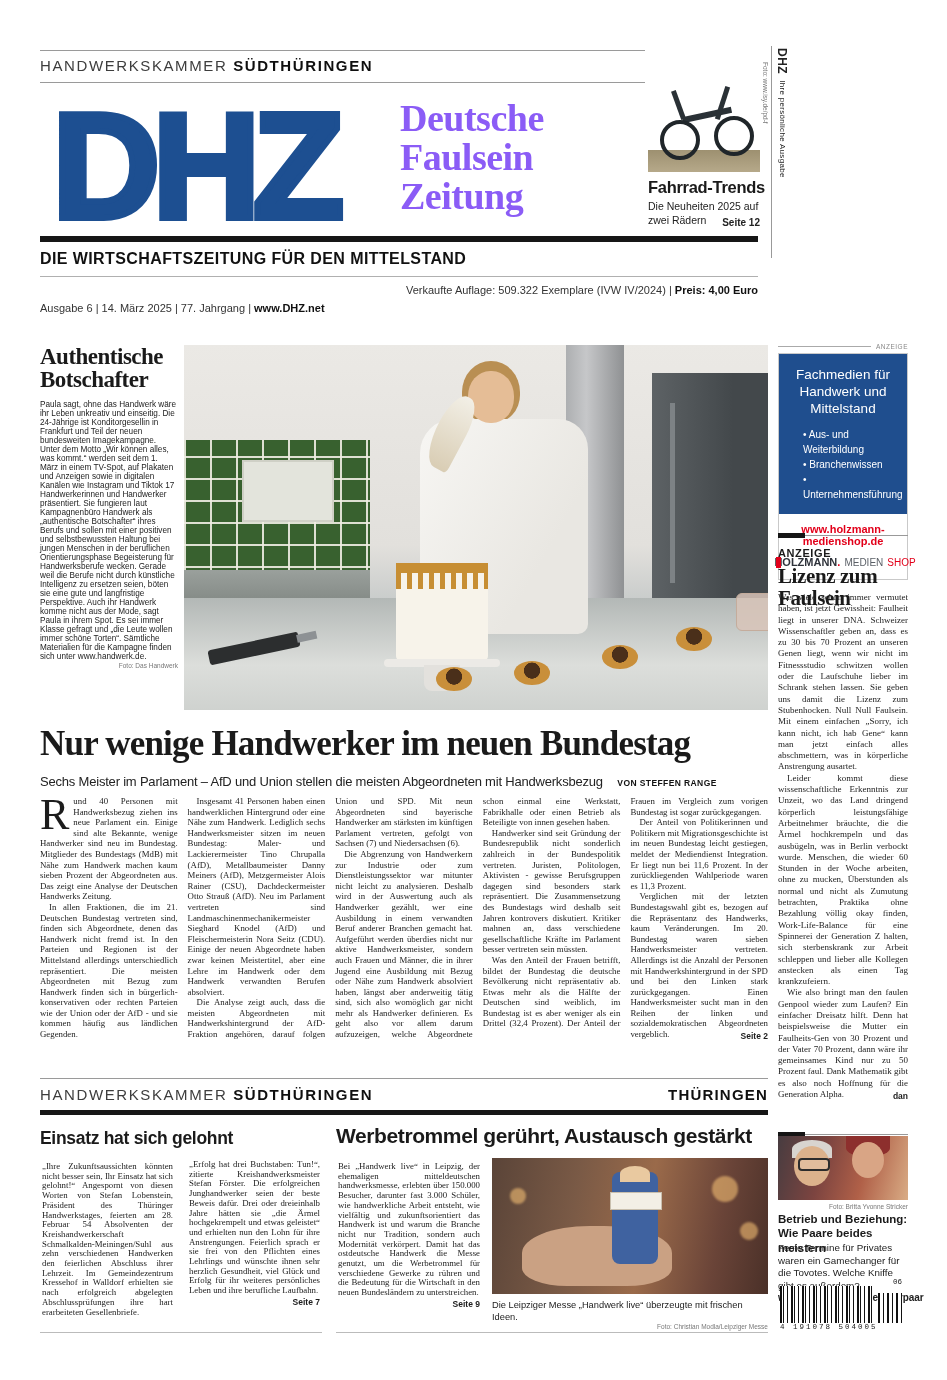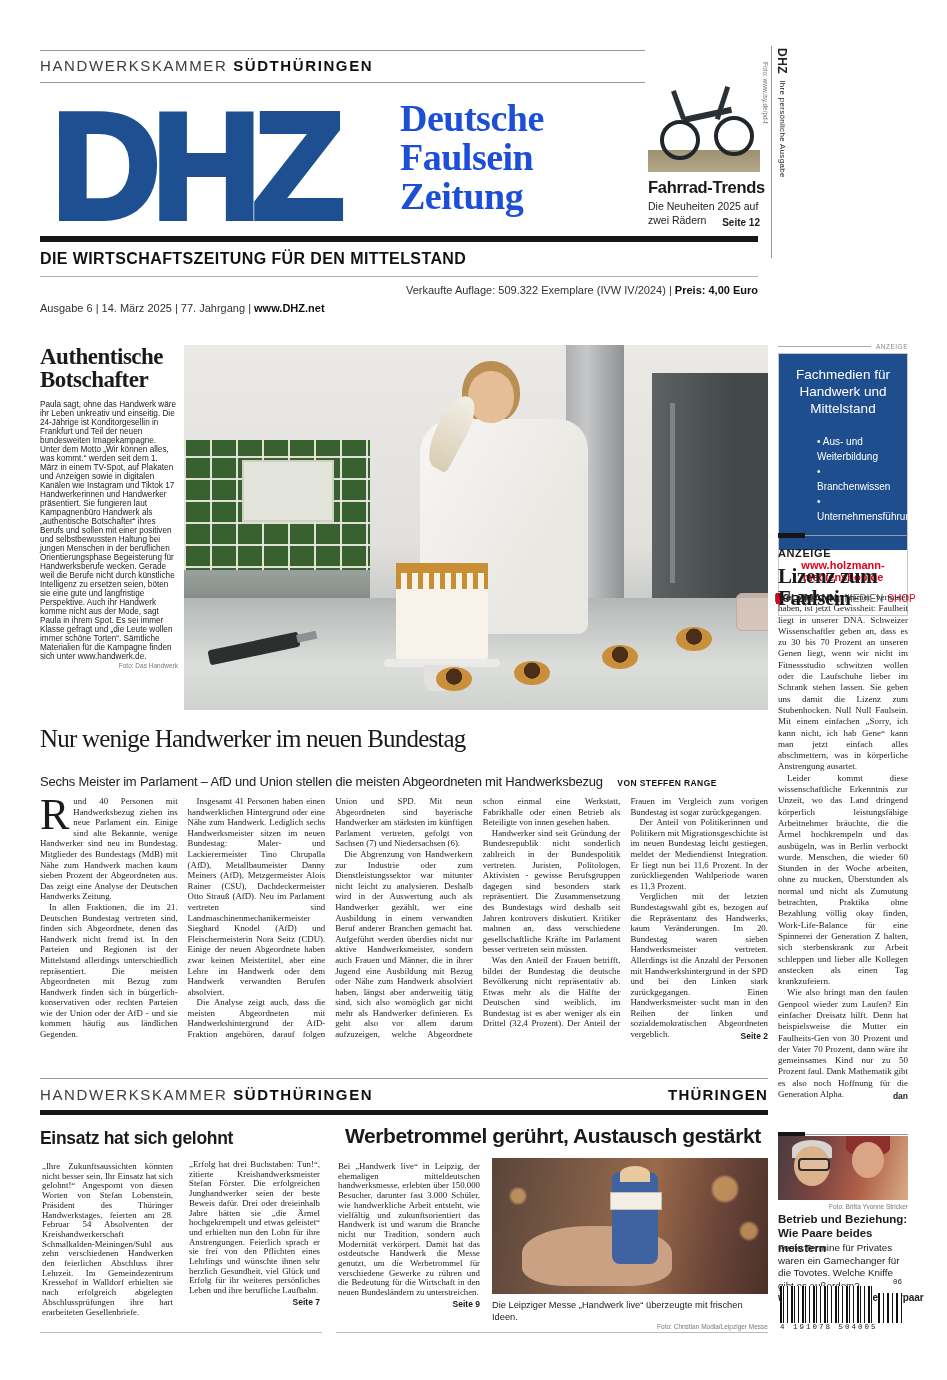--- a/index.html
+++ b/index.html
@@ -8,56 +8,56 @@
   .abs{position:absolute;}
   .rule{background:#9a9a9a;height:1px;}
   .rule-thick{background:#161616;}
   .serif{font-family:"Liberation Serif","DejaVu Serif",serif;}
 
   
   .kicker{font-size:15px;letter-spacing:1.6px;color:#3d3d3d;}
   .kicker b{color:#0f0f0f;}
   .logo{color:#1d4f91;font-weight:bold;font-size:150px;line-height:0.78;letter-spacing:-8px;
         -webkit-text-stroke:6px #1d4f91;}
-  .mast-title{color:#1d4ed8;font-weight:bold;font-size:38px;line-height:1.02;letter-spacing:-0.5px;}
+  .mast-title{color:#8b5cf6;font-weight:bold;font-size:38px;line-height:1.02;letter-spacing:-0.5px;}
   .tagline{font-size:16px;font-weight:bold;letter-spacing:0.4px;color:#111;}
   .issueline{font-size:11px;color:#333;}
   .issueline b{color:#111;}
   .vert{writing-mode:vertical-rl;}
   .edge-brand{font-size:8px;color:#222;letter-spacing:0.3px;}
   .edge-brand b{font-size:12px;letter-spacing:0.5px;margin-bottom:6px;display:inline-block;}
 
   
   .teaser-title{font-size:16.5px;font-weight:bold;letter-spacing:-0.3px;}
   .teaser-text{font-size:10.5px;line-height:1.3;color:#222;}
   .pageref{font-weight:bold;font-family:"Liberation Sans",sans-serif;font-size:8.5px;float:right;margin-left:5px;position:relative;top:2px;}
   .credit{font-size:6.5px;color:#787878;}
 
   
   .lead-title{font-size:23px;font-weight:bold;line-height:1.02;letter-spacing:-0.5px;}
   .lead-body{font-size:8.2px;line-height:9px;color:#222;text-align:left;}
 
   
-  .headline{font-size:25px;font-weight:normal;letter-spacing:-0.8px;line-height:1;}
+  .headline{font-size:35px;font-weight:bold;letter-spacing:-0.8px;line-height:1;}
   .subhead{font-size:13px;color:#222;letter-spacing:-0.2px;}
   .byline{font-size:8.5px;font-weight:bold;letter-spacing:0.4px;color:#111;}
   .body-flow{column-count:5;column-gap:10px;font-family:"Liberation Serif","DejaVu Serif",serif;
              font-size:8.8px;line-height:10.6px;text-align:justify;hyphens:auto;color:#1c1c1c;}
   .body-flow p{margin:0;text-indent:9px;}
   .body-flow > p:first-child{text-indent:0;}
   .dropcap{float:left;font-size:44px;line-height:34px;padding:2px 4px 0 0;font-weight:normal;}
 
   
   .anz-row{display:flex;align-items:center;gap:5px;}
   .anz-row .line{flex:1;height:1px;background:#aaa;}
   .anz-label{font-size:6.5px;color:#888;letter-spacing:0.5px;}
   .ad-box{border:1px solid #c9c9c9;background:#fff;}
   .ad-blue{background:#1f4e8e;color:#fff;text-align:center;padding:13px 8px 10px 8px;}
   .ad-title{font-size:13.5px;line-height:1.25;margin-bottom:9px;}
-  .ad-box ul{margin:16px;padding:0 0 0 14px;list-style:none;text-align:left;}
+  .ad-box ul{margin:2px;padding:0 0 0 14px;list-style:none;text-align:left;}
   .ad-box li{font-size:10px;line-height:1.5;}
   .ad-box li::before{content:"• ";}
   .ad-url{color:#e2001a;font-weight:bold;font-size:11px;text-align:center;padding:9px 0 4px 0;}
   .brandrow{display:flex;align-items:center;justify-content:center;gap:4px;padding:4px 0 9px 0;}
   .brandmark{width:15px;height:15px;position:relative;background:#2e323a;}
   .brandmark::after{content:"";position:absolute;left:6px;top:2px;width:5px;height:11px;background:#e2001a;}
   .brand-holzmann{font-size:11px;font-weight:bold;color:#2e323a;}
   .brand-dot{color:#e2001a;font-weight:bold;}
   .brand-medien{font-size:10px;color:#5a5f66;}
   .brand-shop{font-size:10px;color:#e2001a;}
@@ -67,21 +67,21 @@
   .satire-title{font-size:21px;font-weight:bold;line-height:1.05;letter-spacing:-0.4px;}
   .rail-body{font-family:"Liberation Serif","DejaVu Serif",serif;font-size:9px;line-height:11.3px;
              text-align:justify;hyphens:auto;color:#1c1c1c;}
   .rail-body p{margin:0;text-indent:9px;}
   .rail-body p:first-child{text-indent:0;}
   .author{font-weight:bold;font-family:"Liberation Sans",sans-serif;font-size:8.5px;float:right;margin-left:5px;position:relative;top:2px;}
 
   
   .region{font-size:15px;font-weight:bold;letter-spacing:1.2px;color:#0f0f0f;}
   .b-head-sm{font-size:17.5px;font-weight:bold;letter-spacing:-0.3px;}
-  .b-head-lg{font-size:21px;font-weight:bold;letter-spacing:-0.4px;margin-left:9px;}
+  .b-head-lg{font-size:21px;font-weight:bold;letter-spacing:-0.4px;}
   .b-body{font-family:"Liberation Serif","DejaVu Serif",serif;font-size:8.8px;line-height:9.7px;
           text-align:justify;hyphens:auto;color:#1c1c1c;}
   .b-body p{margin:2px;}
   .two-col{column-count:2;column-gap:12px;}
   .caption{font-size:9.3px;color:#1c1c1c;line-height:1.25;}
 
   
   .online-title{font-size:11.5px;font-weight:bold;line-height:1.25;}
   .online-text{font-size:9.8px;line-height:1.28;color:#222;}
   .online-url{font-size:10px;font-weight:bold;}

